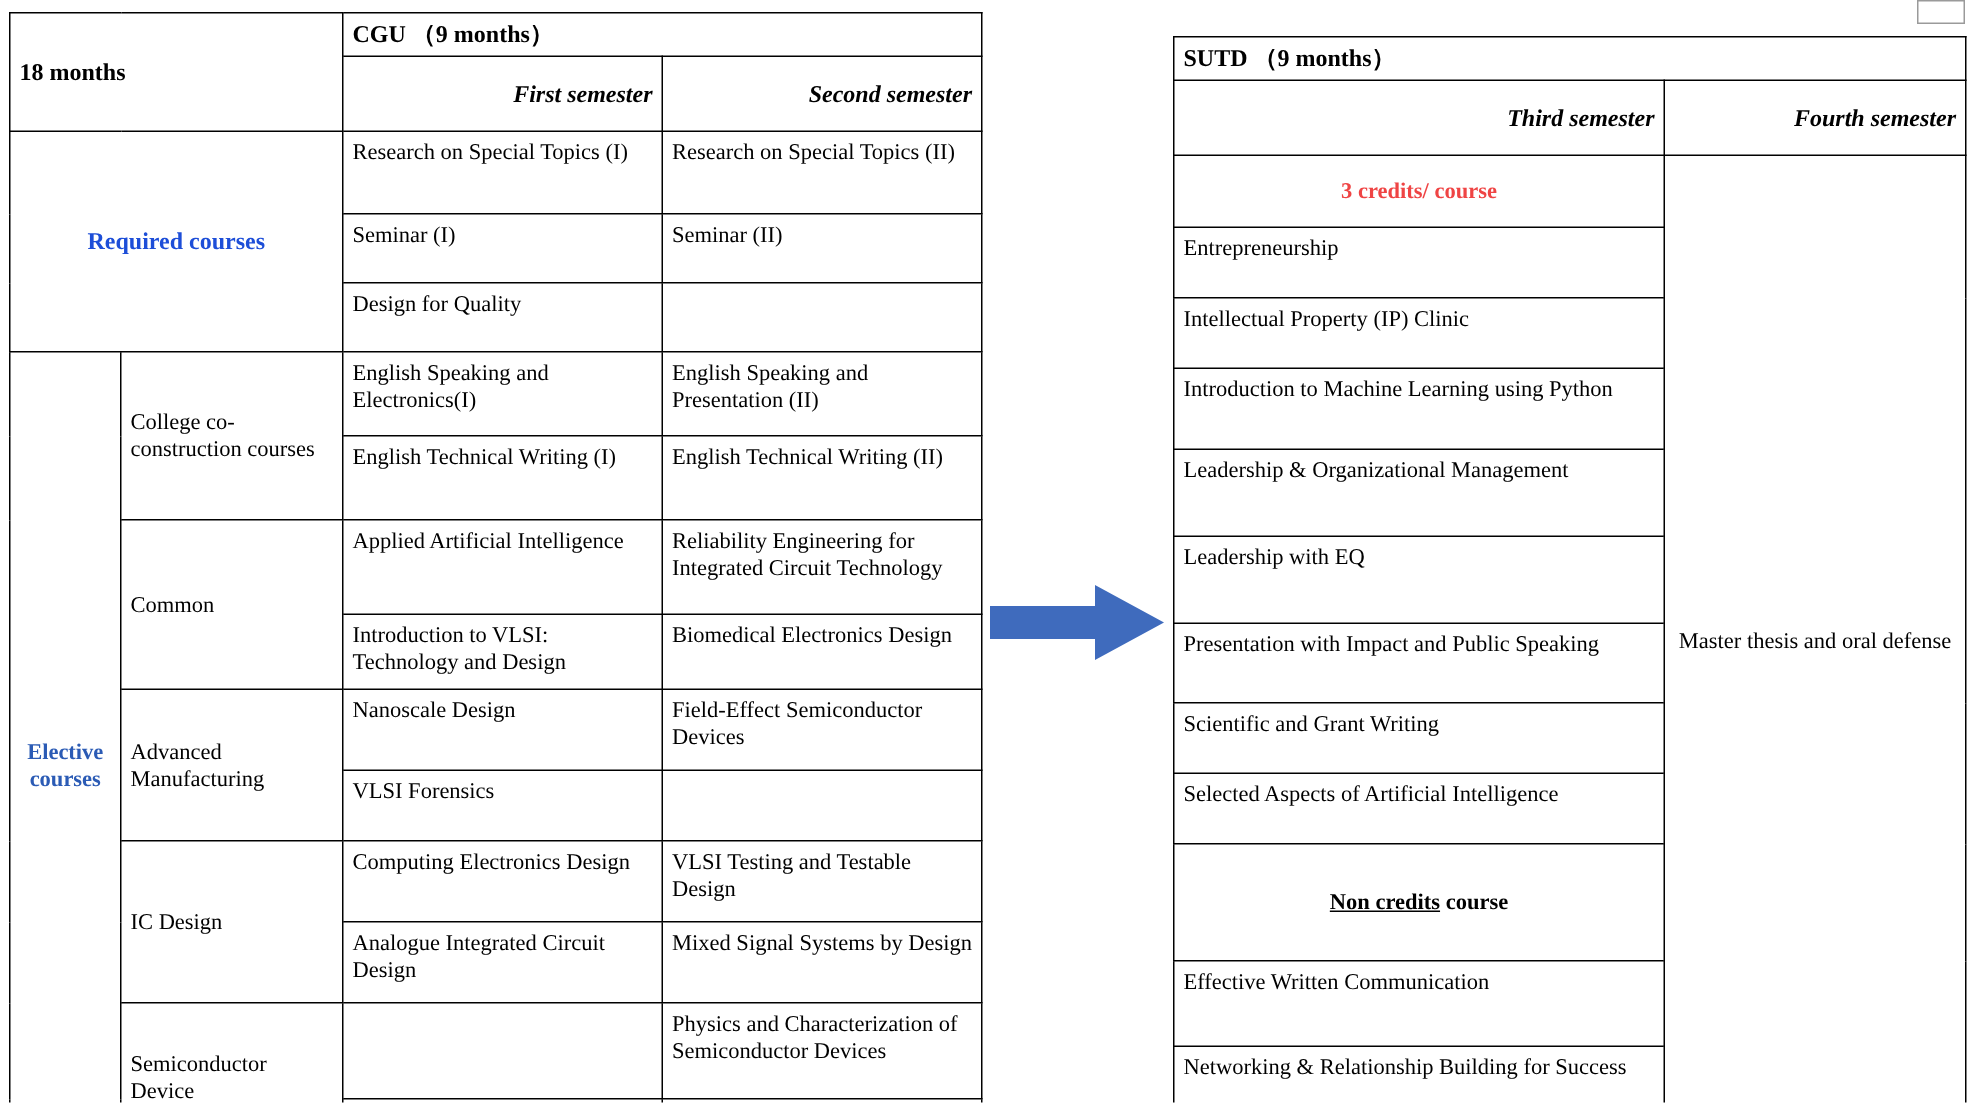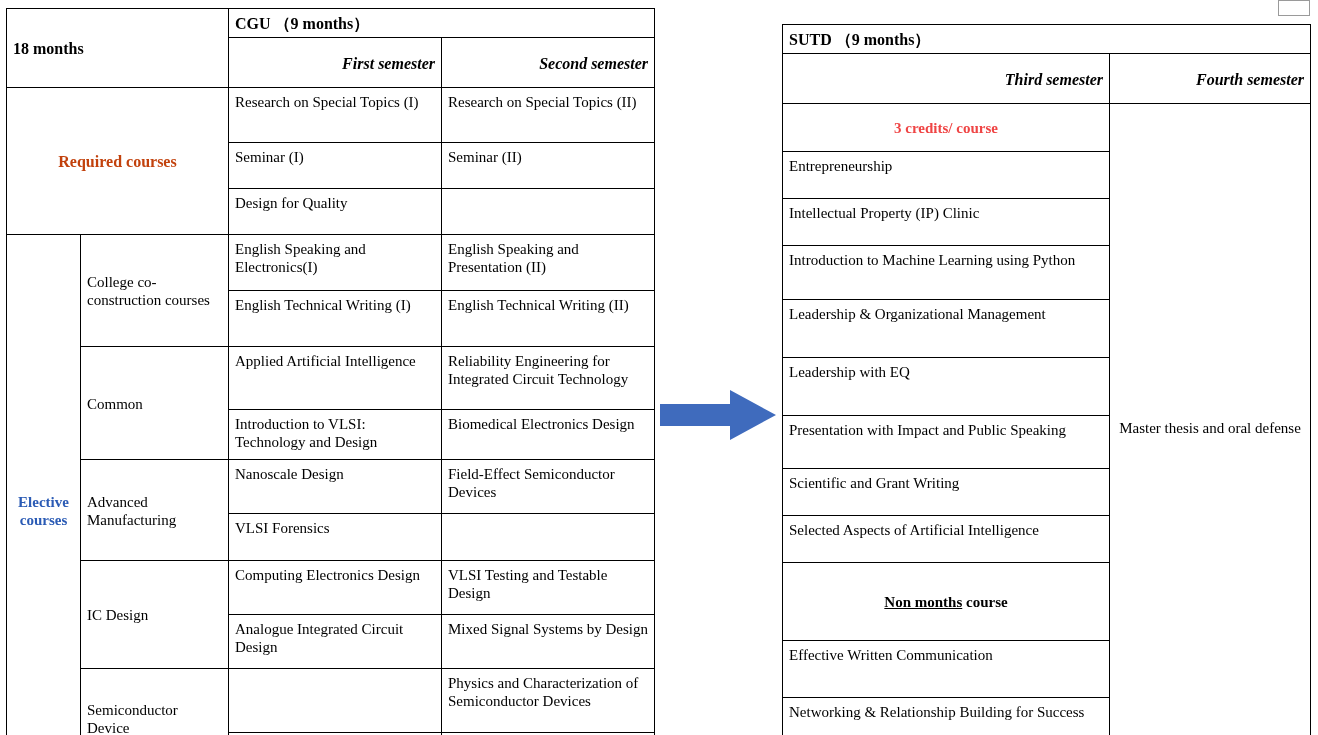--- a/index.html
+++ b/index.html
@@ -56,21 +56,21 @@
     font-size: 16px;
   }
   .c-head-italic {
     text-align: right;
     vertical-align: middle !important;
     font-weight: bold;
     font-style: italic;
     font-size: 16px;
   }
   .blue-bold {
-    color: #c2410c;
+    color: #1d4ed8;
     font-weight: bold;
     text-align: center;
     vertical-align: middle !important;
     font-size: 16px;
   }
   .blue-bold-small {
     color: #2b5bb5;
     font-weight: bold;
     text-align: center;
     vertical-align: middle !important;
@@ -257,21 +257,21 @@
         <td style="height:43px">Presentation with Impact and Public Speaking</td>
       </tr>
       <tr>
         <td style="height:37px">Scientific and Grant Writing</td>
       </tr>
       <tr>
         <td style="height:37px">Selected Aspects of Artificial Intelligence</td>
       </tr>
       <tr>
         <td class="noncredit" style="height:68px">
-          <u>Non months</u><span> course</span>
+          <u>Non credits</u><span> course</span>
         </td>
       </tr>
       <tr>
         <td style="height:47px">Effective Written Communication</td>
       </tr>
       <tr>
         <td style="height:44px">Networking &amp; Relationship Building for Success</td>
       </tr>
     </tbody>
   </table>

